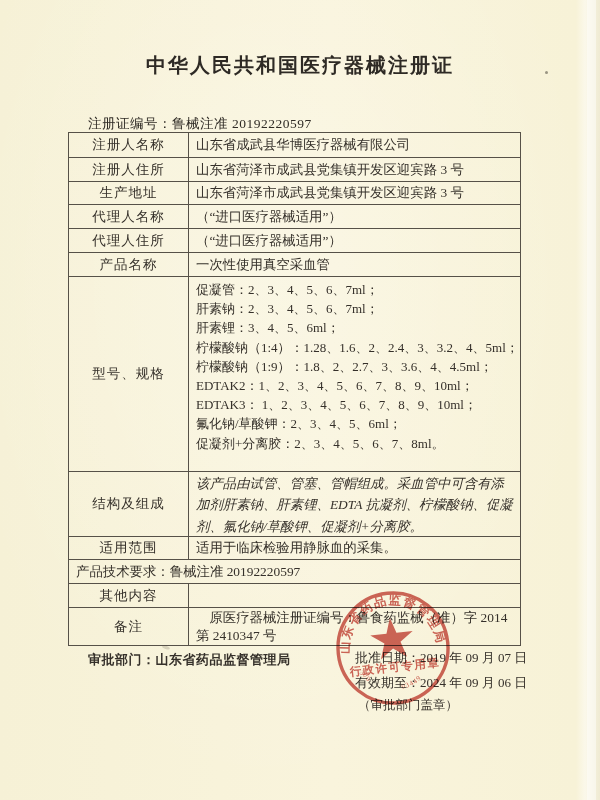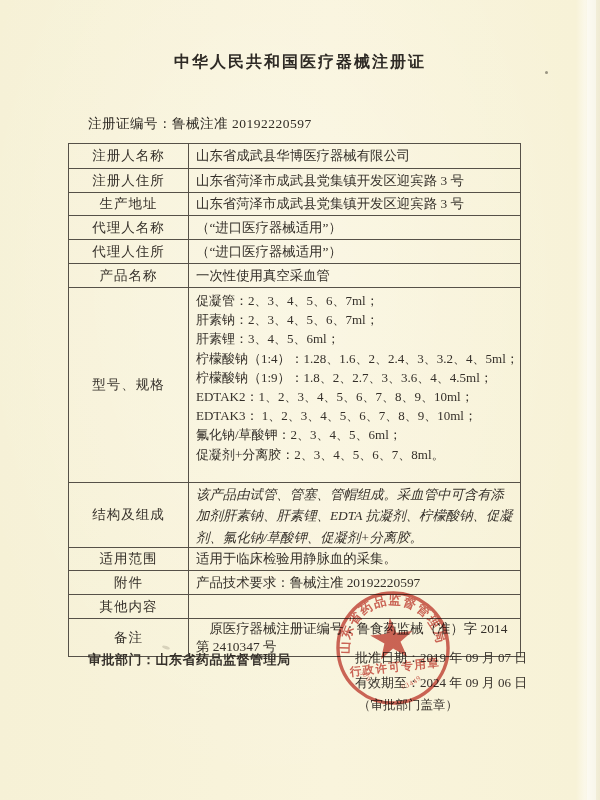--- a/index.html
+++ b/index.html
@@ -15,29 +15,29 @@
       linear-gradient(90deg,#f6f1d6 0%,#f9f4dc 55%,#f7f2d7 96%,#fbf8ea 97.5%,#efead2 100%),
       #f8f3d9;
     color:#35302a;
   }
   .edge-highlight{
     position:absolute;top:0;right:4px;width:9px;height:100%;
     background:rgba(255,255,255,0.45);
   }
   .title{
     position:absolute;top:52px;left:0;width:100%;
-    text-align:center;font-size:16px;font-weight:700;letter-spacing:2px;
+    text-align:center;font-size:20px;font-weight:700;letter-spacing:2px;
     color:#2e2a25;
   }
   .regline{
     position:absolute;top:115px;left:88px;
     font-size:13.5px;font-weight:400;letter-spacing:0.5px;color:#2f2b25;
   }
   .cert-table{
-    position:absolute;left:68px;top:143px;width:453px;
+    position:absolute;left:68px;top:132px;width:453px;
     border:1px solid #565148;
     display:flex;flex-direction:column;
     box-sizing:border-box;
   }
   .t-row{display:flex;box-sizing:border-box;}
   .t-row + .t-row{border-top:1px solid #565148;}
   .t-label{
     width:120px;box-sizing:border-box;border-right:1px solid #565148;
     display:flex;align-items:center;justify-content:center;
     font-size:13.5px;letter-spacing:1px;text-align:center;
@@ -134,21 +134,20 @@
       <div class="t-label">结构及组成</div>
       <div class="t-value block structure-value">该产品由试管、管塞、管帽组成。采血管中可含有添加剂肝素钠、肝素锂、EDTA 抗凝剂、柠檬酸钠、促凝剂、氟化钠/草酸钾、促凝剂+分离胶。</div>
     </div>
 
     <div class="t-row" style="height:23px">
       <div class="t-label">适用范围</div>
       <div class="t-value">适用于临床检验用静脉血的采集。</div>
     </div>
 
     <div class="t-row" style="height:24px">
-      <div class="t-label">附件</div>
       <div class="t-value">产品技术要求：鲁械注准 20192220597</div>
     </div>
 
     <div class="t-row" style="height:24px">
       <div class="t-label">其他内容</div>
       <div class="t-value"></div>
     </div>
 
     <div class="t-row" style="height:38px">
       <div class="t-label">备注</div>

